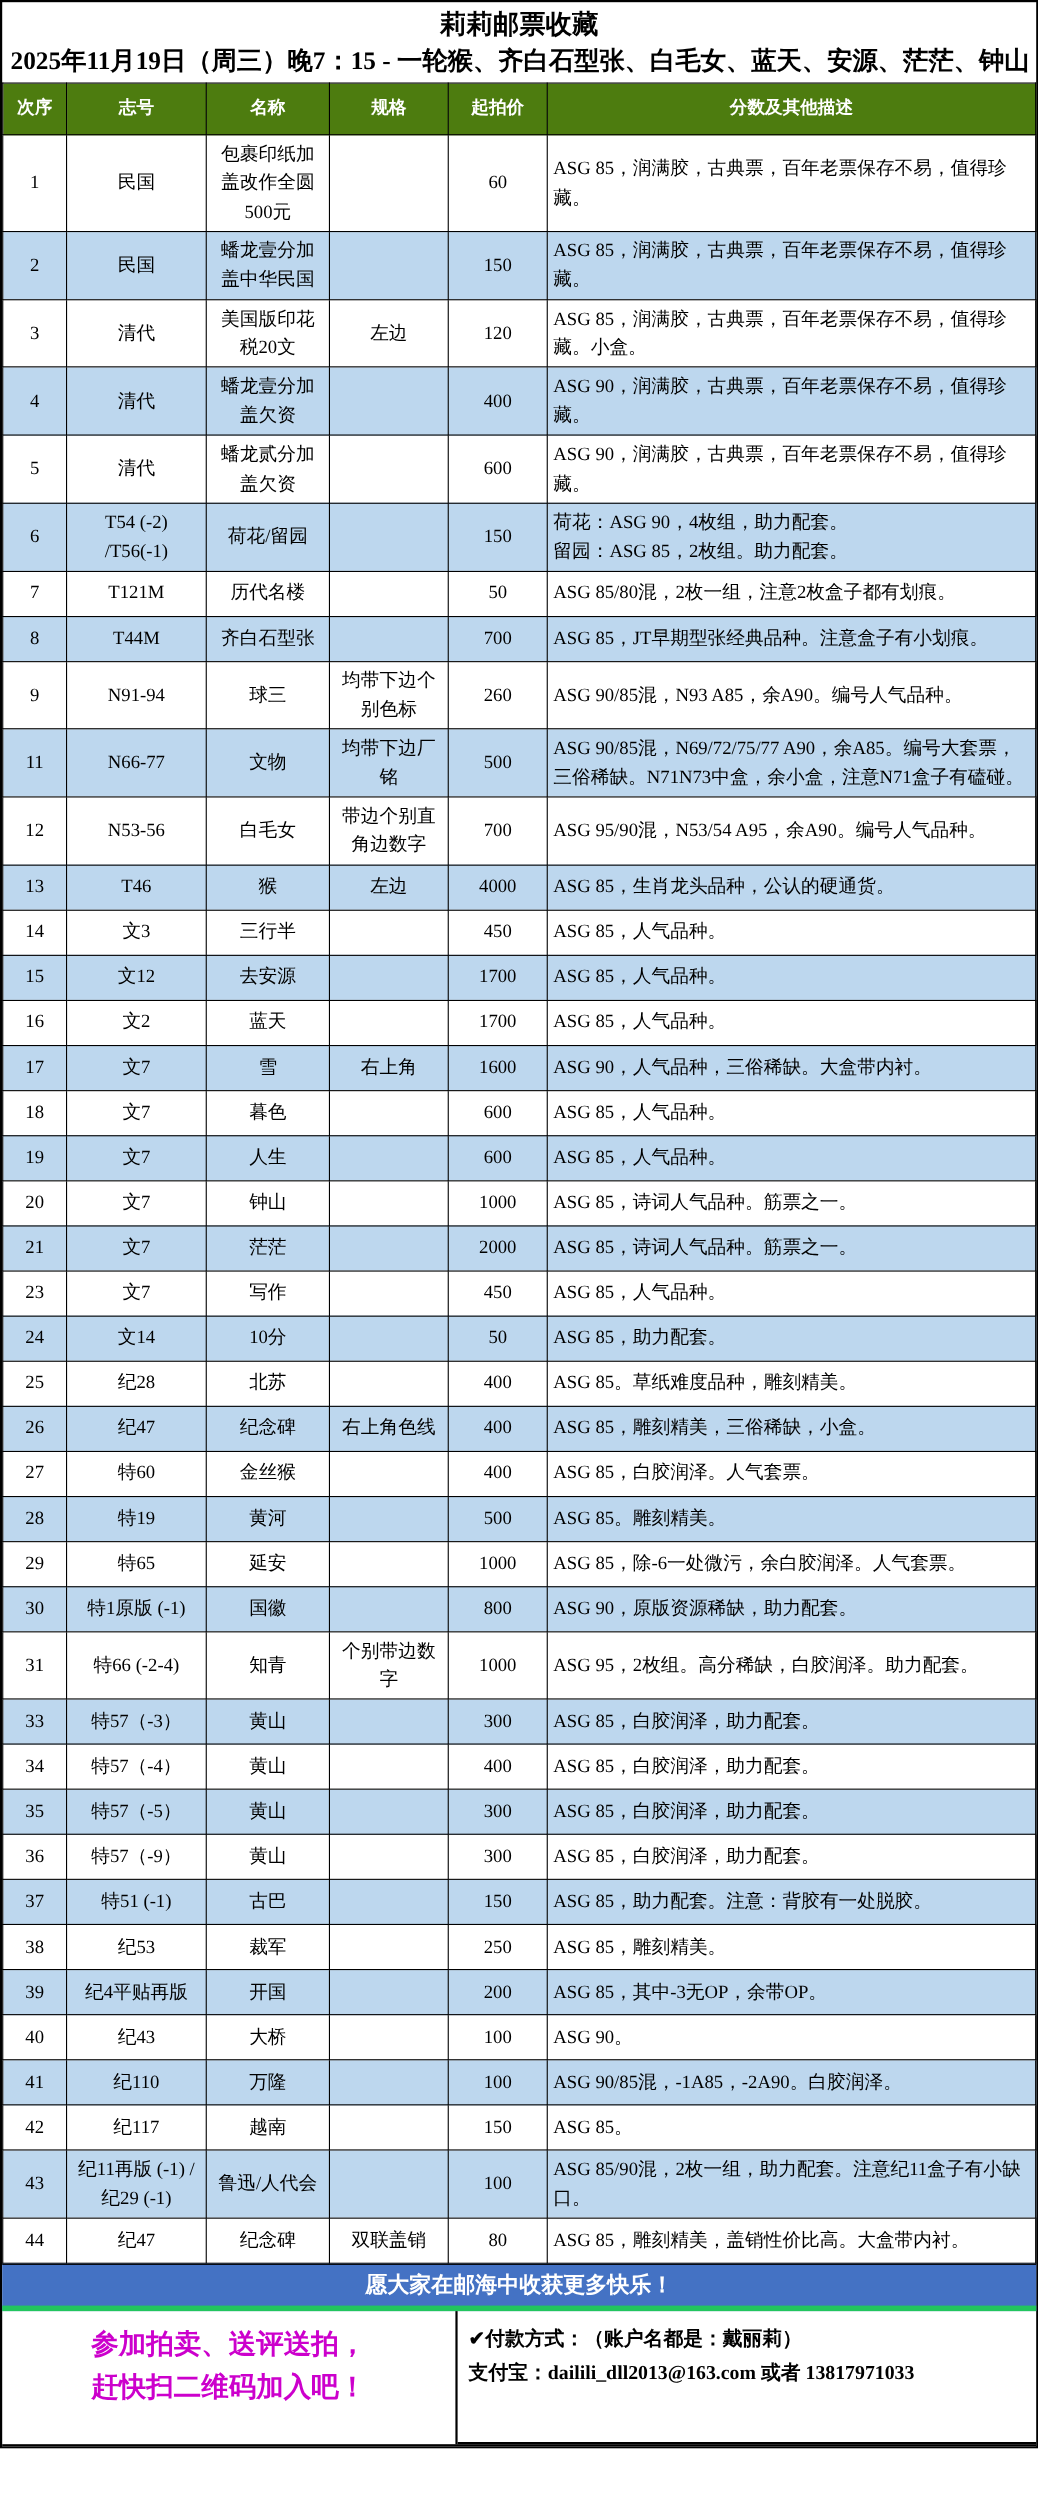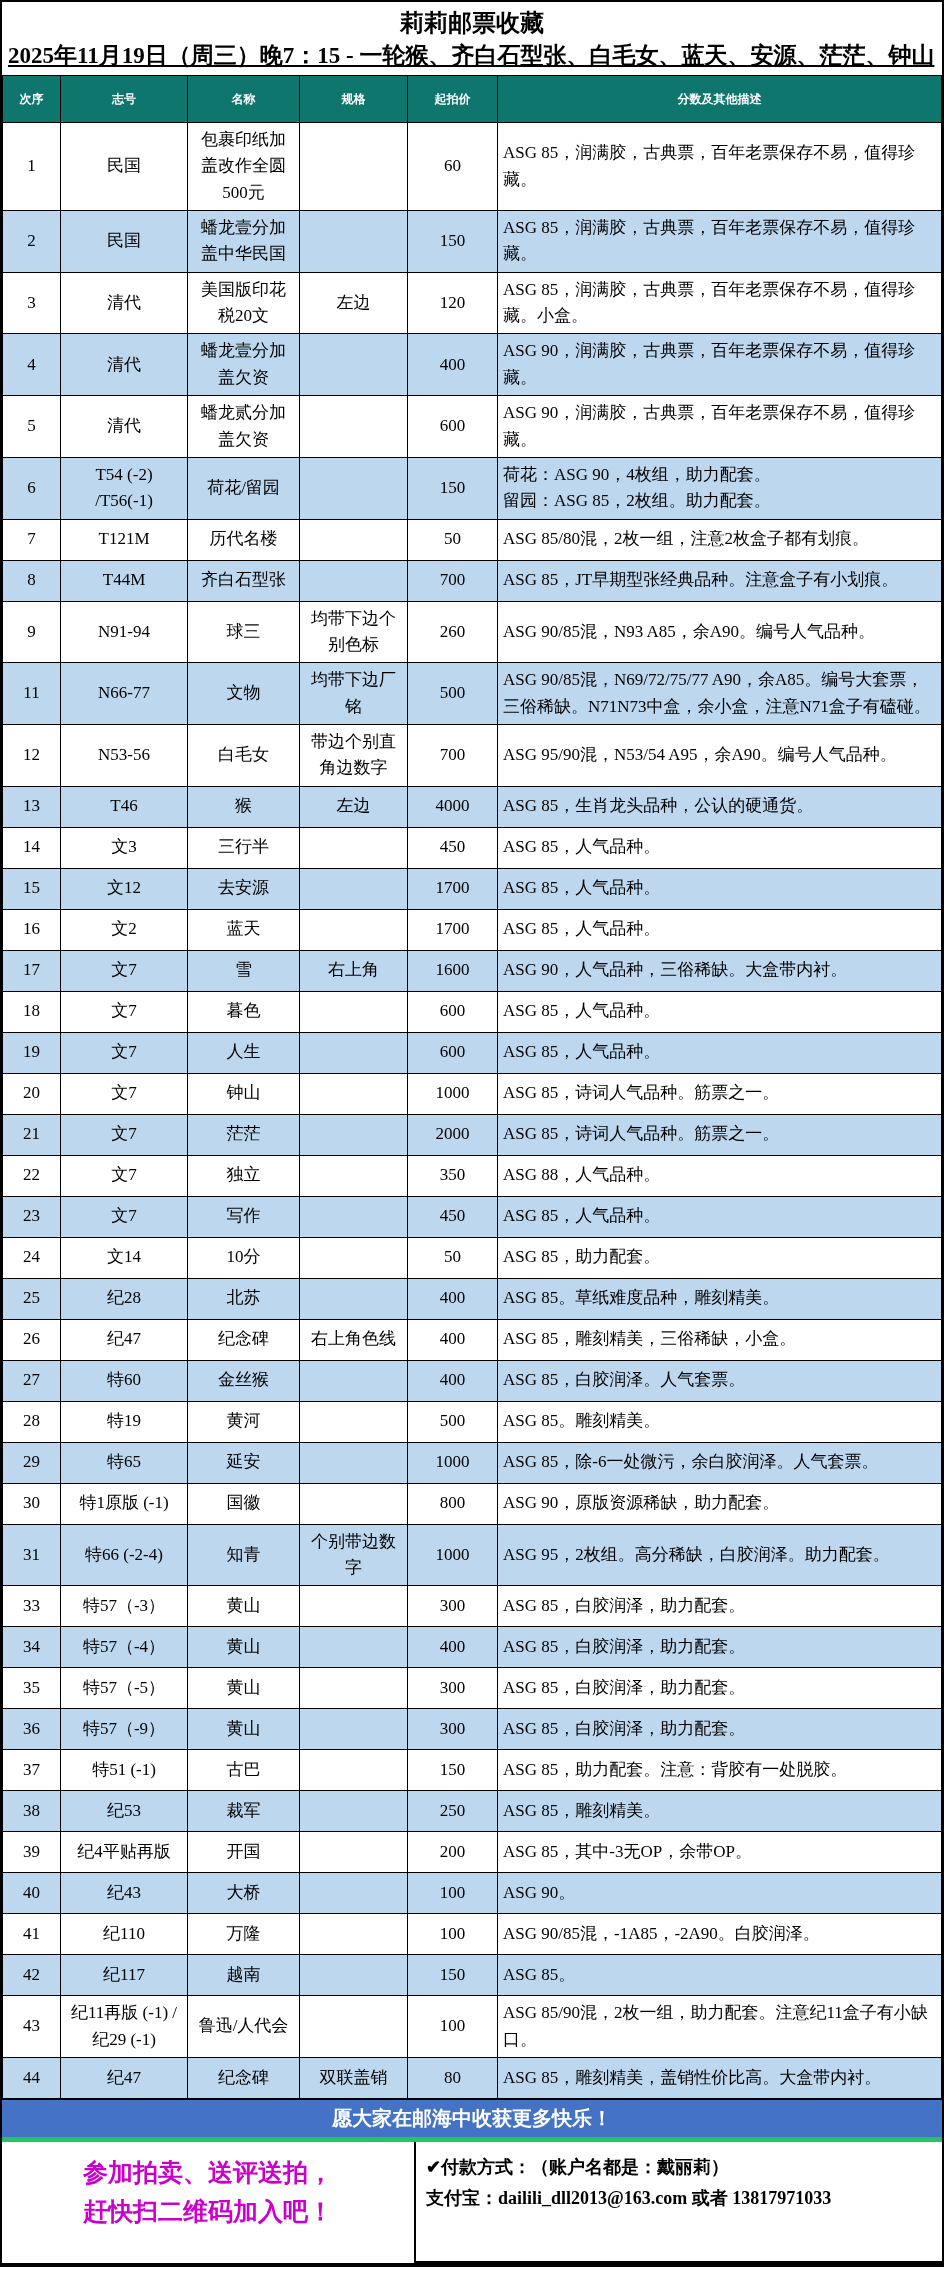--- a/index.html
+++ b/index.html
@@ -4,32 +4,32 @@
 <style>
   html,body{margin:0;padding:0;background:#fff;}
   body{
     width:944px;
     font-family:"Liberation Serif","DejaVu Serif",serif;
     color:#000;
     -webkit-font-smoothing:antialiased;
   }
   .sheet{width:940px;border:2px solid #000;}
   .titlebar{padding:6px 4px 2px 4px;text-align:center;font-weight:bold;font-size:24px;line-height:1.3;}
-  .subtitle{padding:0 6px 4px 6px;text-align:left;font-weight:bold;font-size:23px;line-height:1.3;white-space:nowrap;text-decoration:underline;}
+  .subtitle{padding:0 6px 4px 6px;text-align:right;font-weight:bold;font-size:23px;line-height:1.3;white-space:nowrap;}
   table.auction{border-collapse:collapse;width:100%;table-layout:fixed;}
   table.auction th, table.auction td{
     border:1px solid #000;
     padding:4px 5px;
     font-size:17px;
     line-height:1.55;
     vertical-align:middle;
     word-break:break-word;
   }
   table.auction th{
-    background:#0f766e;color:#fff;font-weight:bold;font-size:12px;height:38px;
+    background:#4d7c0f;color:#fff;font-weight:bold;font-size:16px;height:38px;
   }
   table.auction td{text-align:center;height:32px;}
   table.auction td.desc{text-align:left;white-space:pre-line;}
   table.auction tbody tr:nth-child(even){background:#BDD7EE;}
   .banner{
     background:#4472C4;color:#fff;font-weight:bold;font-size:20px;
     text-align:center;padding:5px 2px;border-top:1px solid #000;border-bottom:5px solid #22c55e;
   }
   .bottom{display:flex;border-bottom:2px solid #000;}
   .bottom-left{
@@ -224,28 +224,20 @@
         </tr>
         <tr>
           <td>21</td>
           <td>文7</td>
           <td>茫茫</td>
           <td></td>
           <td>2000</td>
           <td class="desc">ASG 85，诗词人气品种。筋票之一。</td>
         </tr>
         <tr>
-          <td>22</td>
-          <td>文7</td>
-          <td>独立</td>
-          <td></td>
-          <td>350</td>
-          <td class="desc">ASG 88，人气品种。</td>
-        </tr>
-        <tr>
           <td>23</td>
           <td>文7</td>
           <td>写作</td>
           <td></td>
           <td>450</td>
           <td class="desc">ASG 85，人气品种。</td>
         </tr>
         <tr>
           <td>24</td>
           <td>文14</td>

